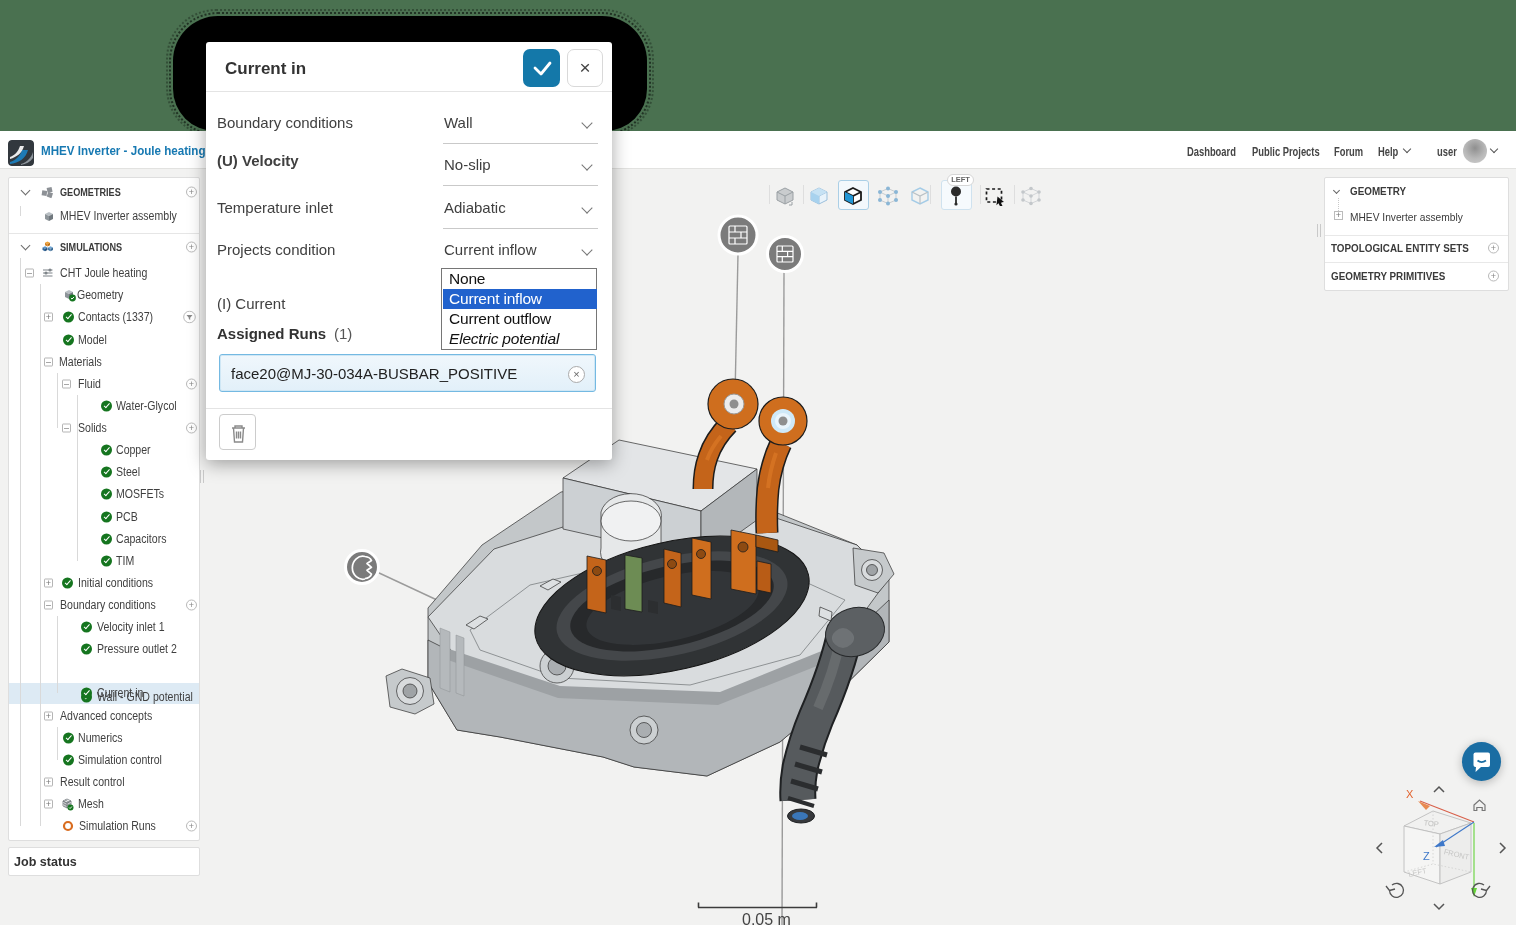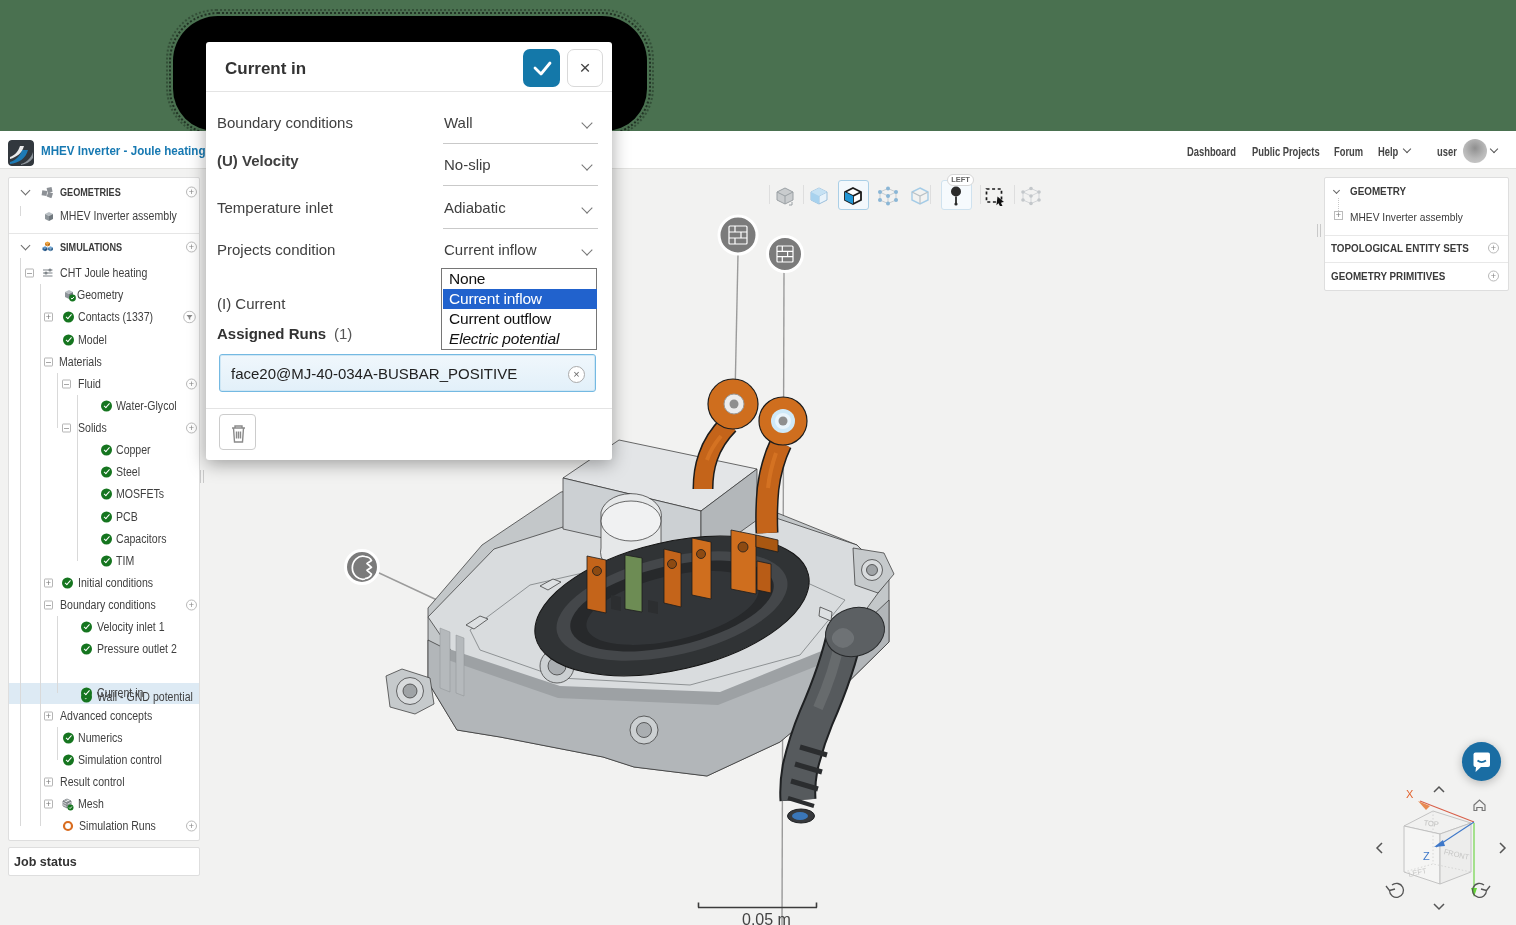--- a/index.html
+++ b/index.html
@@ -534,20 +534,20 @@
 <div class="abs mlabel" style="top:283px;margin-top:12px;">(I) Current</div>
 <div class="abs" id="drop">
   <div class="ditem" style="top:0px;">None</div>
   <div class="ditem" id="dsel" style="top:20px;">Current inflow</div>
   <div class="ditem" style="top:40px;">Current outflow</div>
   <div class="ditem" style="top:60px;font-style:italic;">Electric potential</div>
 </div>
 <div class="abs" id="mfaceslbl">Assigned Runs</div>
 <div class="abs" id="mfacescnt">(1)</div>
 <div class="abs" id="minput"></div>
-<div class="abs" id="minputtxt">face20@MJ-40-034A-BUSBAR_POSITIVE</div>
+<div class="abs" id="minputtxt">face20@MJ-30-034A-BUSBAR_POSITIVE</div>
 <div class="abs" id="mxcircle">×</div>
 <div class="abs" id="mbotline"></div>
 <div class="abs" id="btntrash"><svg width="37" height="36" viewBox="0 0 37 36">
       <g stroke="#8a8a8a" stroke-width="1.4" fill="none">
         <path d="M12 13 h13 M15 13 v-2 h7 v2 M13.5 13 l1 14 h8 l1 -14 M16.5 16.5 v7 M18.5 16.5 v7 M20.5 16.5 v7"></path>
       </g>
     </svg></div>
 
 </body></html>

